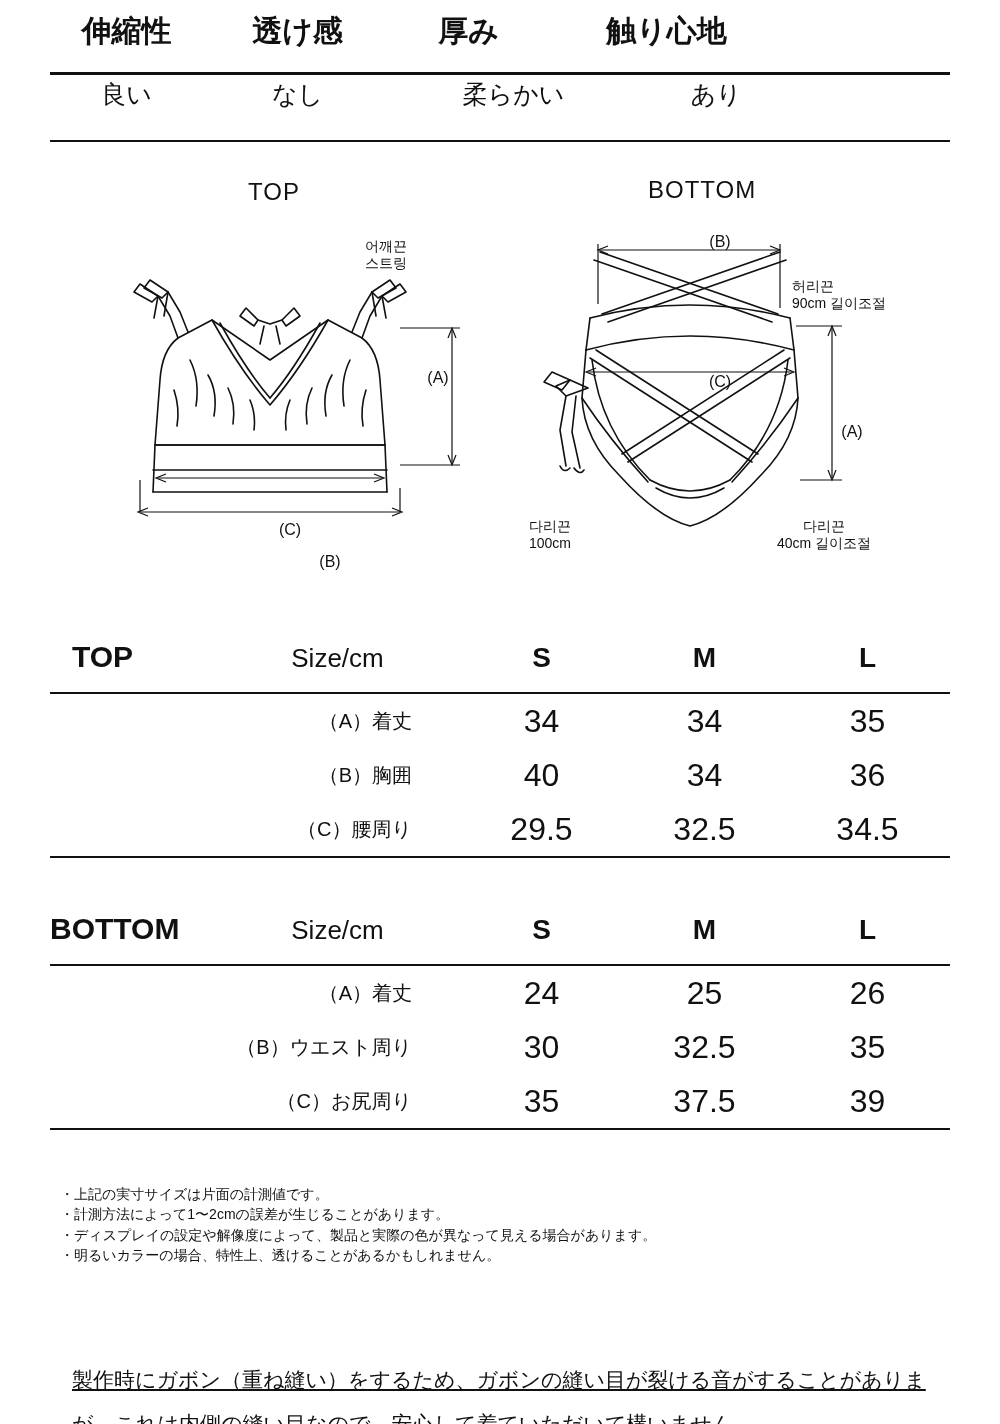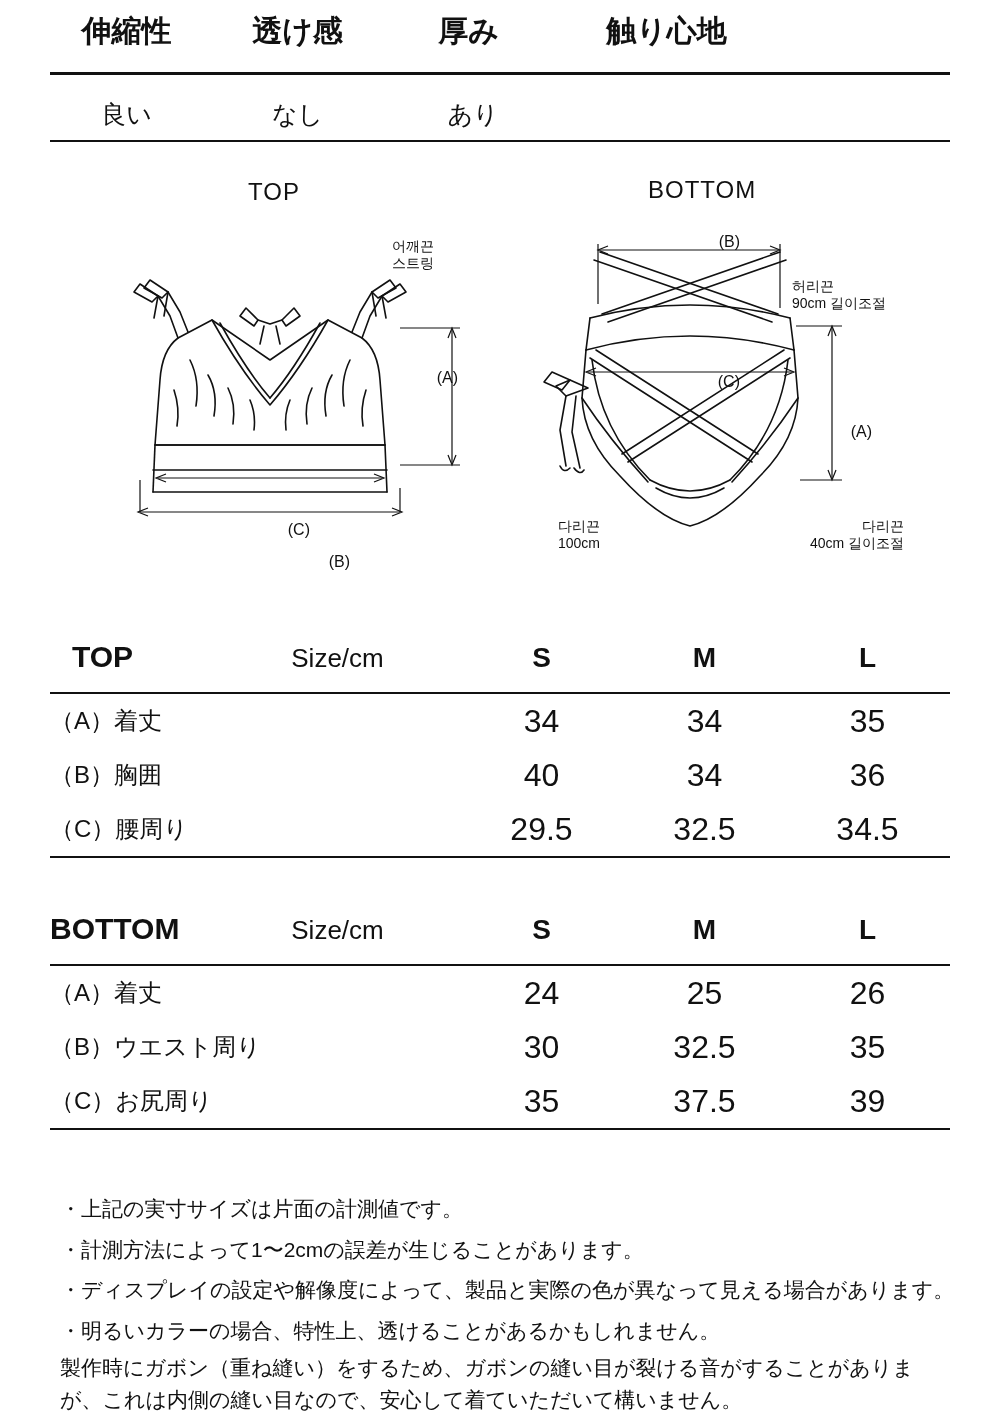--- a/index.html
+++ b/index.html
@@ -81,21 +81,21 @@
     font-size: 24px;
     letter-spacing: 1px;
   }
   .illus-title.top-t { left: 248px; top: 18px; }
   .illus-title.bot-t { left: 648px; top: 16px; }
 
   .lbl {
     position: absolute;
     font-size: 14px;
     line-height: 1.2;
-    text-align: right;
+    text-align: center;
     white-space: pre-line;
   }
   .lbl.big { font-size: 16px; }
 
   
   .size-block {
     position: absolute;
     left: 50px;
     width: 900px;
   }
@@ -126,22 +126,22 @@
     font-weight: bold;
     text-align: center;
   }
   .size-row {
     display: flex;
     align-items: center;
     height: 54px;
   }
   .size-row .rlabel {
     width: 410px;
-    font-size: 24px;
-    text-align: left;
+    font-size: 20px;
+    text-align: right;
     padding-right: 48px;
     box-sizing: border-box;
   }
   .size-row .rval {
     width: 163px;
     font-size: 32px;
     text-align: center;
   }
   .sb-rule {
     width: 900px;
@@ -151,53 +151,53 @@
   .sb-rule.thin { height: 1.6px; }
 
   
   .notes {
     position: absolute;
     left: 60px;
     top: 1184px;
     width: 900px;
   }
   .note-line {
-    font-size: 21px;
+    font-size: 14px;
     line-height: 1.46;
     white-space: pre;
-    margin-top: 10px;
   }
   .footer {
     position: absolute;
     left: 60px;
     top: 1352px;
     width: 910px;
     font-size: 21px;
     line-height: 1.5;
   }
-  .footer p { margin: 0; }
+  .footer p { margin: 12px; text-decoration: underline; }
 </style>
 </head>
 <body>
 
 <div class="page">
 
   <div class="attr-table">
     <div class="attr-row head">
       <div class="attr-cell c1">伸縮性</div>
       <div class="attr-cell c2">透け感</div>
       <div class="attr-cell c3">厚み</div>
       <div class="attr-cell c4">触り心地</div>
     </div>
   </div>
   <div class="rule-thick" style="top:72px;"></div>
-  <div class="attr-table" style="top:90px;">
+  <div class="attr-table" style="top:70px;">
     <div class="attr-row val">
       <div class="attr-cell c1">良い</div>
       <div class="attr-cell c2">なし</div>
+      <div class="attr-cell c4">柔らかい</div>
       <div class="attr-cell c5">あり</div>
     </div>
   </div>
   <div class="rule-thin" style="top:140px;"></div>
 
   <div class="illus">
 
     <div class="illus-title top-t">TOP</div>
     <div class="illus-title bot-t">BOTTOM</div>
 

